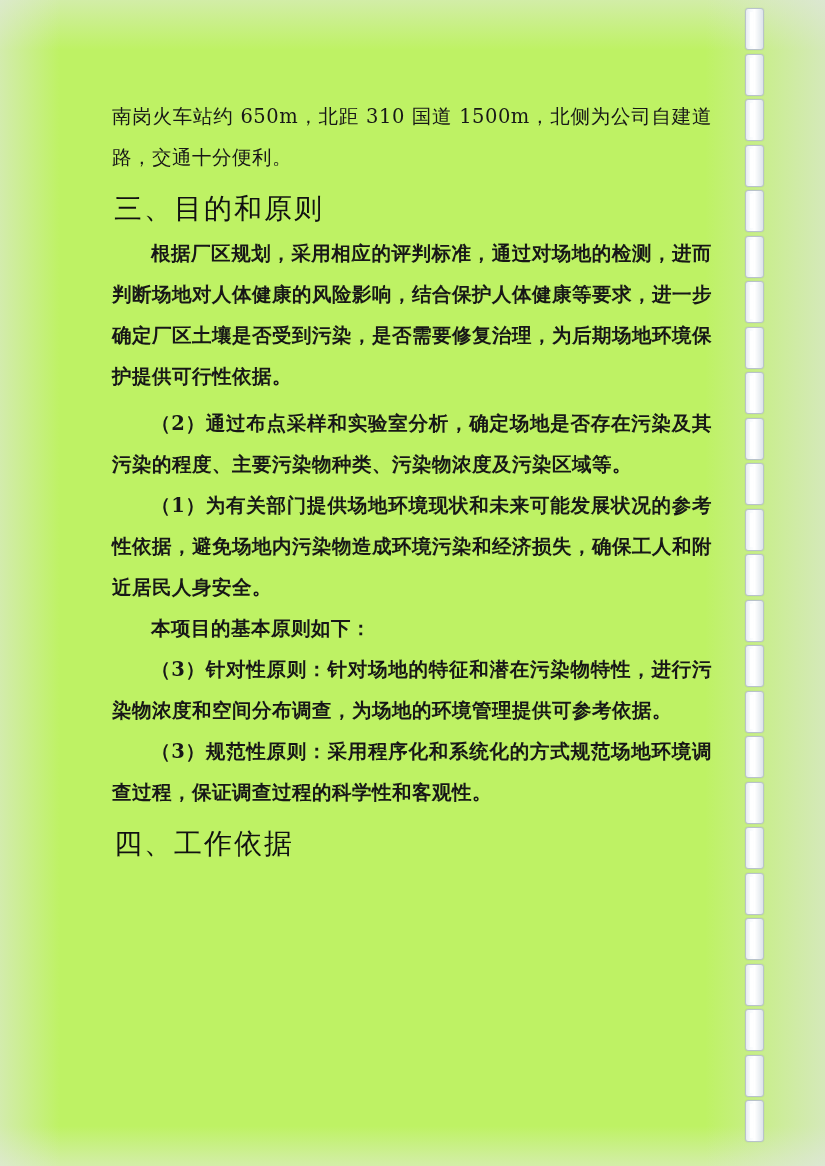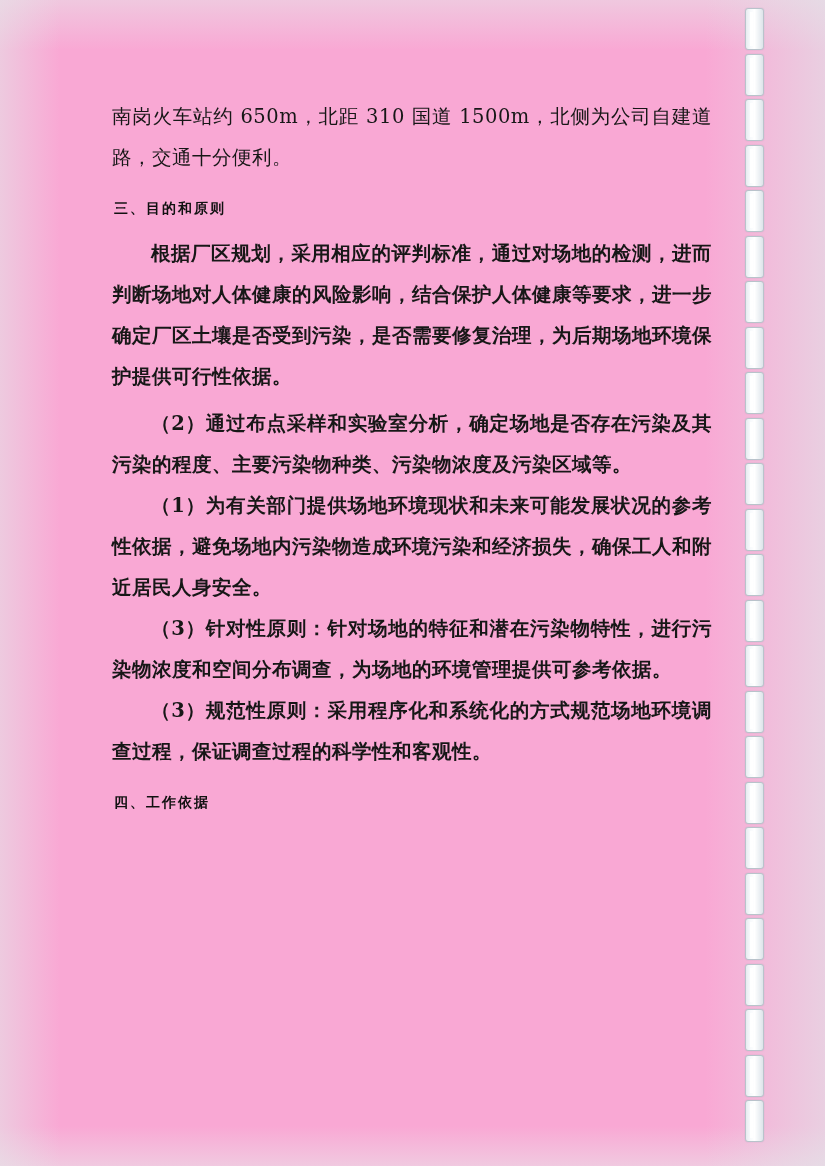--- a/index.html
+++ b/index.html
@@ -13,21 +13,21 @@
     position: relative;
     overflow: hidden;
     font-family: "DejaVu Serif", "Liberation Serif", serif;
     color: #1a1a1a;
   }
 
   
   .page {
     position: absolute;
     inset: 0;
-    background: #f9a8d4;
+    background: #bef264;
   }
 
   
   .scan-tint {
     position: absolute;
     inset: 0;
     background:
       linear-gradient(to right, rgba(228,230,232,0.55) 0px, rgba(255,255,255,0) 60px),
       linear-gradient(to left, rgba(225,228,232,0.65) 0px, rgba(255,255,255,0) 120px),
       linear-gradient(to bottom, rgba(230,232,234,0.5) 0px, rgba(255,255,255,0) 50px),
@@ -81,23 +81,23 @@
     text-align: justify;
     text-justify: inter-ideograph;
     color: #171717;
   }
   p.indent {
     text-indent: 2em;
     font-weight: bold;
   }
   h2.heading {
     margin: 10px 0 4px 0;
-    font-size: 14px;
+    font-size: 28px;
     line-height: 41px;
-    font-weight: bold;
+    font-weight: normal;
     letter-spacing: 2px;
     color: #111111;
     text-indent: 0;
     padding-left: 2px;
   }
   .block {
     margin-bottom: 0;
   }
   .spacer-sm { height: 6px; }
 </style>
@@ -116,20 +116,21 @@
     <p class="body-line indent block">根据厂区规划，采用相应的评判标准，通过对场地的检测，进而判断场地对人体健康的风险影响，结合保护人体健康等要求，进一步确定厂区土壤是否受到污染，是否需要修复治理，为后期场地环境保护提供可行性依据。</p>
 
     <div class="spacer-sm"></div>
 
 
 
     <p class="body-line indent block">（2）通过布点采样和实验室分析，确定场地是否存在污染及其污染的程度、主要污染物种类、污染物浓度及污染区域等。</p>
 
     <p class="body-line indent block">（1）为有关部门提供场地环境现状和未来可能发展状况的参考性依据，避免场地内污染物造成环境污染和经济损失，确保工人和附近居民人身安全。</p>
 
+    <p class="body-line indent block">本项目的基本原则如下：</p>
 
     <p class="body-line indent block">（3）针对性原则：针对场地的特征和潜在污染物特性，进行污染物浓度和空间分布调查，为场地的环境管理提供可参考依据。</p>
 
     <p class="body-line indent block">（3）规范性原则：采用程序化和系统化的方式规范场地环境调查过程，保证调查过程的科学性和客观性。</p>
 
 
     <h2 class="heading">四、工作依据</h2>
 
   </div>
 

